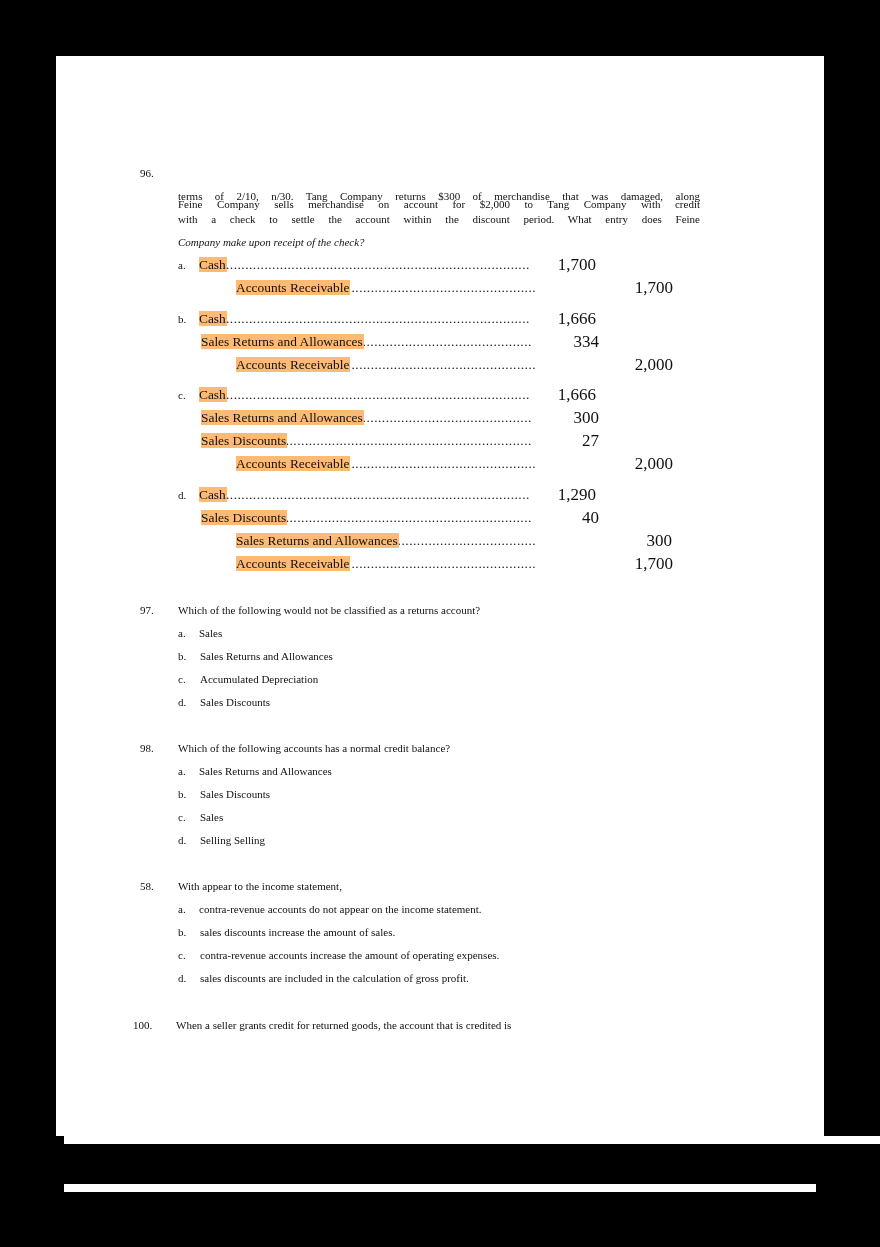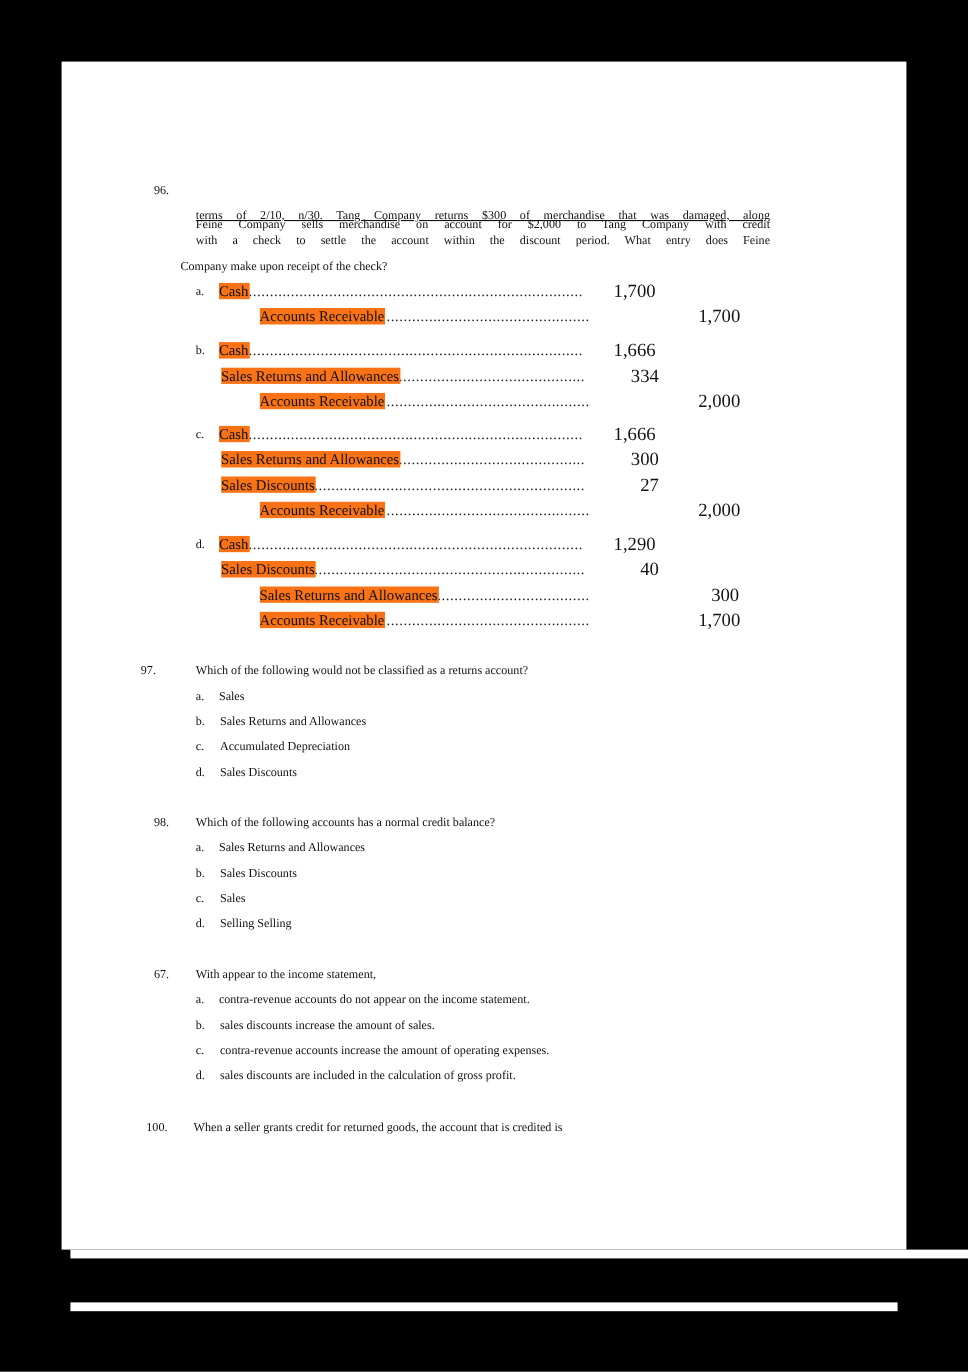--- a/index.html
+++ b/index.html
@@ -7,37 +7,37 @@
       width: 880px; height: 1247px; background: #000; position: relative; overflow: hidden;
       font-family: "Liberation Serif", "DejaVu Serif", serif; color: #111;
     }
     .page { position: absolute; left: 56px; top: 56px; width: 768px; height: 1080px; background: #fff; }
     .strip { position: absolute; left: 64px; top: 1136px; width: 816px; height: 8px; background: #fff; }
     .bline { position: absolute; left: 64px; top: 1184px; width: 752px; height: 8px; background: #fff; }
     .t { position: absolute; font-size: 11px; line-height: 16px; white-space: nowrap; }
     .just { white-space: normal; text-align: justify; text-align-last: justify; width: 522px; }
     .num { position: absolute; font-size: 17px; line-height: 16px; text-align: right; width: 60px; }
     .acct { position: absolute; font-size: 13.4px; line-height: 16px; white-space: nowrap; overflow: hidden; }
-    .acct .lbl { background: #f97316; padding-right: 1px; }
+    .acct .lbl { background: #fdba74; padding-right: 1px; }
     .dots { position: absolute; left: 0; right: 0; top: 0; z-index: 0; letter-spacing: 0.5px; color: #222; overflow: hidden; white-space: nowrap; }
     .acct .lbl { position: relative; z-index: 1; }
   </style>
 </head>
 <body>
 
 <div class="page"></div>
 <div class="strip"></div>
 <div class="bline"></div>
 
 <div>
   <span class="t" style="left:140px;top:165px;">96.</span>
   <span class="t just" style="left:178px;top:164px;margin-top:32px;">Feine Company sells merchandise on account for $2,000 to Tang Company with credit</span>
-  <span class="t just" style="left:178px;top:188px;text-decoration:underline;">terms of 2/10, n/30. Tang Company returns $300 of merchandise that was damaged, along</span>
+  <span class="t just" style="left:178px;top:188px;">terms of 2/10, n/30. Tang Company returns $300 of merchandise that was damaged, along</span>
   <span class="t just" style="left:178px;top:211px;">with a check to settle the account within the discount period. What entry does Feine</span>
-  <span class="t" style="left:164px;top:234px;">Company make upon receipt of the check?</span>
+  <span class="t" style="left:178px;top:234px;font-style:italic;">Company make upon receipt of the check?</span>
 
   <div>
     <span class="t" style="left:178px;top:257px;">a.</span>
     <div class="acct" style="left:199px;top:257px;width:330px;"><span class="dots">........................................................................................................................................................</span><span class="lbl">Cash</span></div>
     <span class="num" style="left:536px;top:257px;">1,700</span>
     <div class="acct" style="left:236px;top:280px;width:301px;"><span class="dots">........................................................................................................................................................</span><span class="lbl">Accounts Receivable</span></div>
     <span class="num" style="left:613px;top:280px;">1,700</span>
   </div>
 
   <div>
@@ -69,21 +69,21 @@
     <div class="acct" style="left:201px;top:510px;width:331px;"><span class="dots">........................................................................................................................................................</span><span class="lbl">Sales Discounts</span></div>
     <span class="num" style="left:539px;top:510px;">40</span>
     <div class="acct" style="left:236px;top:533px;width:299px;"><span class="dots">........................................................................................................................................................</span><span class="lbl">Sales Returns and Allowances</span></div>
     <span class="num" style="left:612px;top:533px;">300</span>
     <div class="acct" style="left:236px;top:556px;width:301px;"><span class="dots">........................................................................................................................................................</span><span class="lbl">Accounts Receivable</span></div>
     <span class="num" style="left:613px;top:556px;">1,700</span>
   </div>
 </div>
 
 <div>
-  <span class="t" style="left:128px;top:602px;">97.</span>
+  <span class="t" style="left:140px;top:602px;">97.</span>
   <span class="t" style="left:178px;top:602px;">Which of the following would not be classified as a returns account?</span>
   <span class="t" style="left:178px;top:625px;">a.</span>
   <span class="t" style="left:199px;top:625px;">Sales</span>
   <span class="t" style="left:178px;top:648px;">b.</span>
   <span class="t" style="left:200px;top:648px;">Sales Returns and Allowances</span>
   <span class="t" style="left:178px;top:671px;">c.</span>
   <span class="t" style="left:200px;top:671px;">Accumulated Depreciation</span>
   <span class="t" style="left:178px;top:694px;">d.</span>
   <span class="t" style="left:200px;top:694px;">Sales Discounts</span>
 </div>
@@ -95,21 +95,21 @@
   <span class="t" style="left:199px;top:763px;">Sales Returns and Allowances</span>
   <span class="t" style="left:178px;top:786px;">b.</span>
   <span class="t" style="left:200px;top:786px;">Sales Discounts</span>
   <span class="t" style="left:178px;top:809px;">c.</span>
   <span class="t" style="left:200px;top:809px;">Sales</span>
   <span class="t" style="left:178px;top:832px;">d.</span>
   <span class="t" style="left:200px;top:832px;">Selling Selling</span>
 </div>
 
 <div>
-  <span class="t" style="left:140px;top:878px;">67.</span>
+  <span class="t" style="left:140px;top:878px;">58.</span>
   <span class="t" style="left:178px;top:878px;">With appear to the income statement,</span>
   <span class="t" style="left:178px;top:901px;">a.</span>
   <span class="t" style="left:199px;top:901px;">contra-revenue accounts do not appear on the income statement.</span>
   <span class="t" style="left:178px;top:924px;">b.</span>
   <span class="t" style="left:200px;top:924px;">sales discounts increase the amount of sales.</span>
   <span class="t" style="left:178px;top:947px;">c.</span>
   <span class="t" style="left:200px;top:947px;">contra-revenue accounts increase the amount of operating expenses.</span>
   <span class="t" style="left:178px;top:970px;">d.</span>
   <span class="t" style="left:200px;top:970px;">sales discounts are included in the calculation of gross profit.</span>
 </div>

